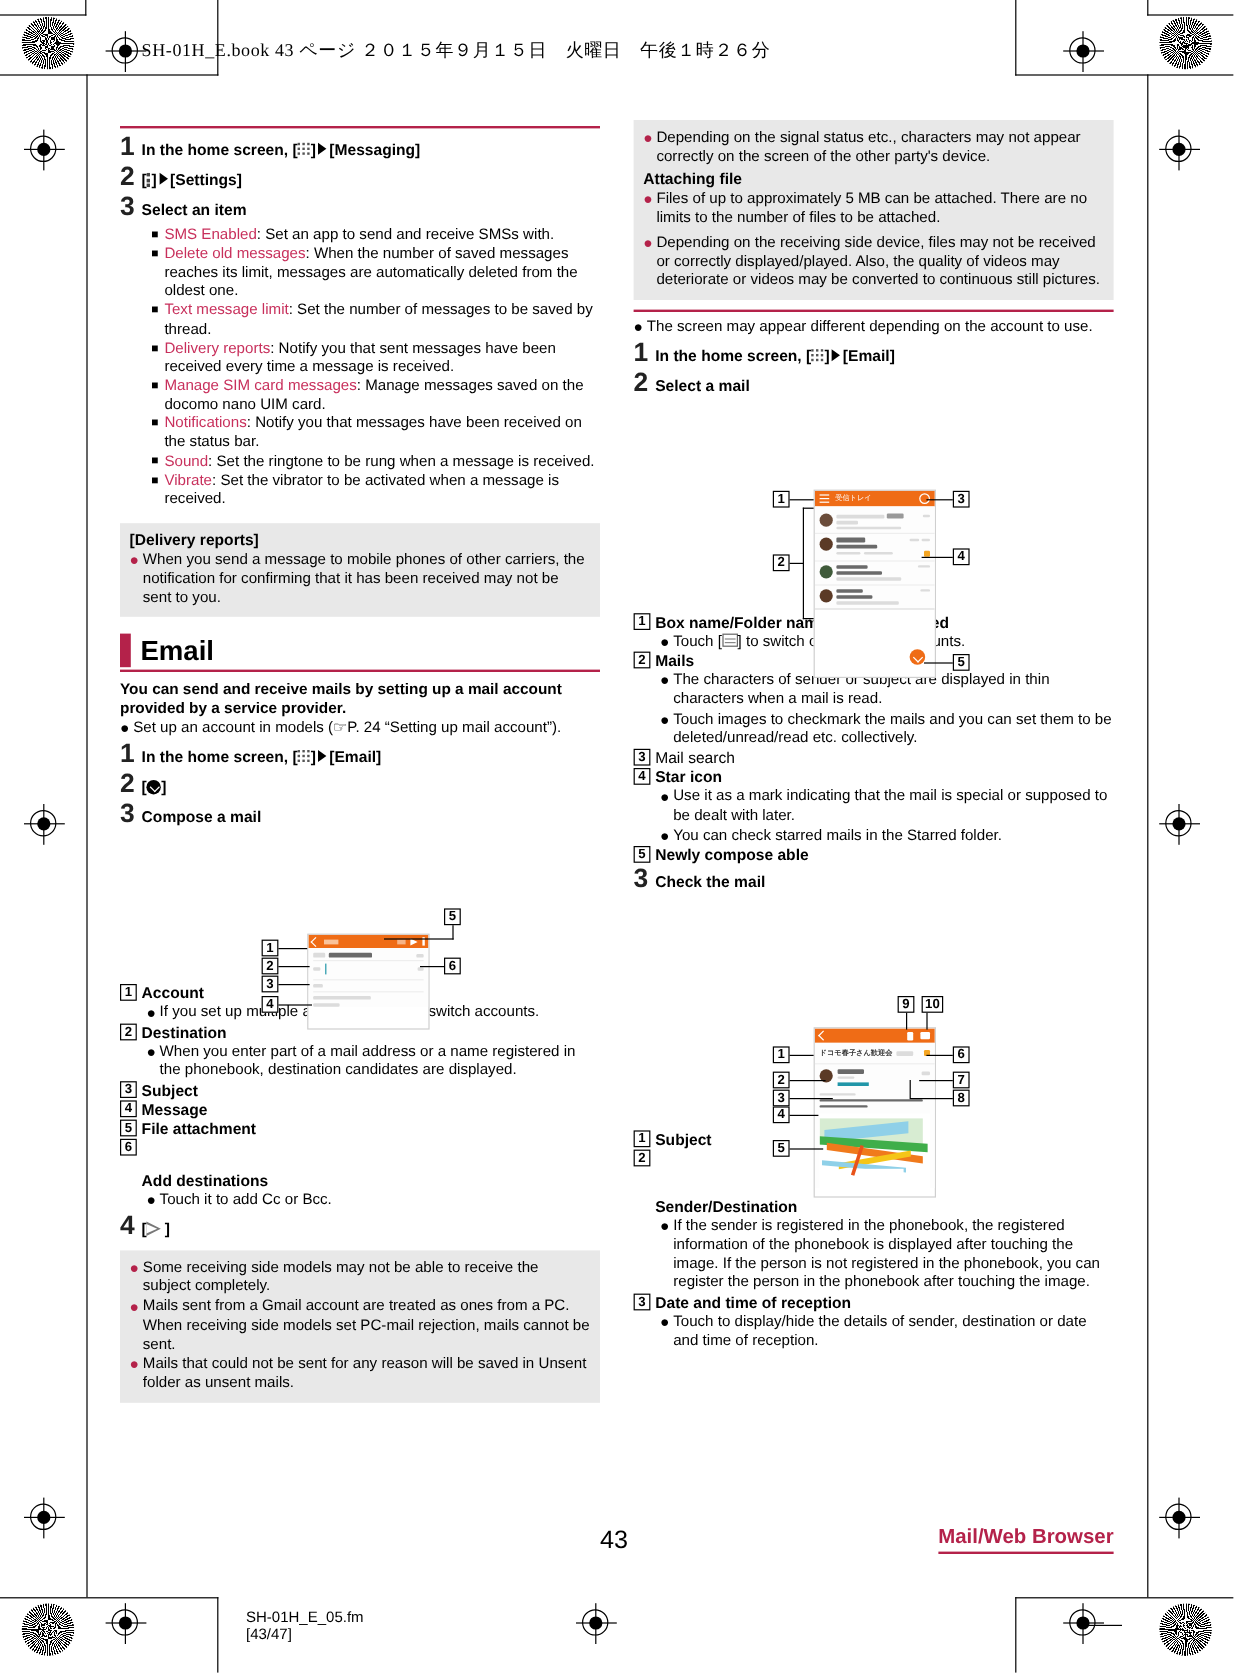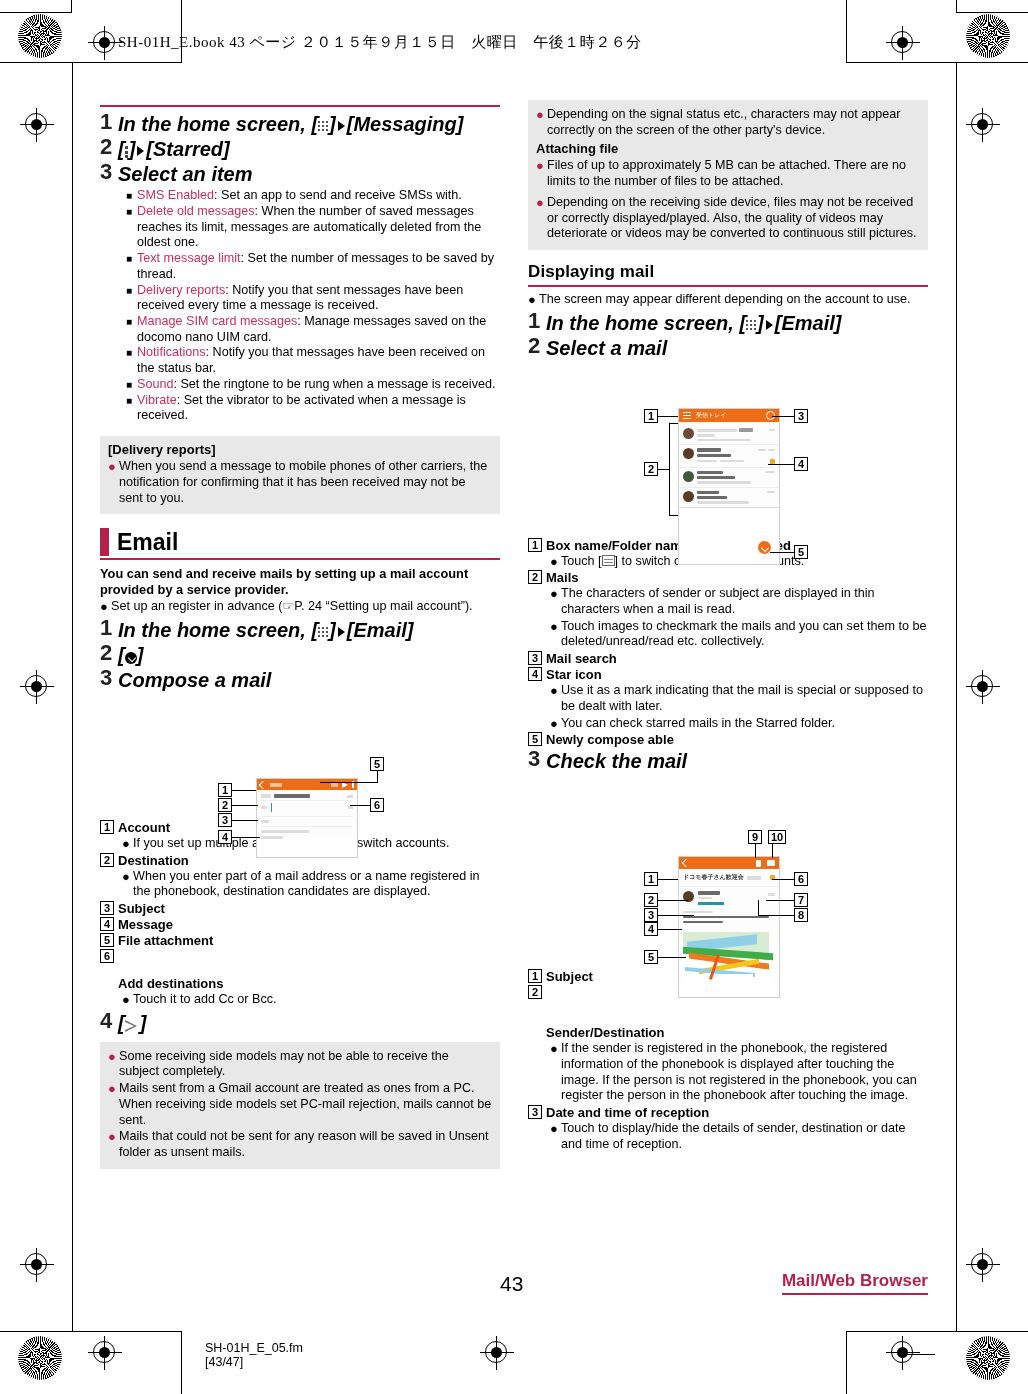--- a/index.html
+++ b/index.html
@@ -41,21 +41,21 @@
   h2.sect{font-size:17px;font-weight:bold;margin:0 0 3px 0;letter-spacing:.1px;}
   .rule{height:2px;background:#b4224a;margin:0 0 5px 0;}
   .bigsect{display:flex;align-items:stretch;margin:0;}
   .bigsect .bar{width:9px;background:#b4224a;margin-right:8px;}
   .bigsect h2{font-size:23px;font-weight:bold;margin:0;line-height:28px;}
   .bigrule{height:2px;background:#b4224a;margin:2px 0 6px 0;}
 
   
   .step{display:flex;margin:2px 0 1px 0;align-items:flex-start;}
   .step .n{font-size:22px;font-weight:bold;line-height:20px;width:18px;flex:none;color:#222;}
-  .step .t{font-size:20px;font-weight:bold;line-height:21px;padding-top:2px;font-style:italic;}
+  .step .t{font-size:13px;font-weight:bold;line-height:21px;padding-top:2px;}
 
   
   .sq{display:flex;margin:0 0 0 26px;line-height:15.5px;}
   .sq .m{flex:none;width:11px;font-size:10px;line-height:16px;}
   .sq .x{font-size:12.6px;line-height:15.7px;}
   .kw{color:#c8305c;}
 
   
   .rb{display:flex;line-height:15.5px;margin-top:1px;}
   .rb .m{flex:none;width:11px;color:#b4224a;font-size:13px;line-height:15.5px;}
@@ -194,21 +194,21 @@
 
   <div class="rule"></div>
 
   <div class="step">
     <div class="n">1</div>
     <div class="t"><span>In the home screen, [</span><span class="g-apps"></span><span>]</span><span class="g-ptr"></span><span>[Messaging]</span></div>
   </div>
 
   <div class="step">
     <div class="n">2</div>
-    <div class="t"><span>[</span><span class="g-menu"></span><span>]</span><span class="g-ptr"></span><span>[Starred]</span></div>
+    <div class="t"><span>[</span><span class="g-menu"></span><span>]</span><span class="g-ptr"></span><span>[Settings]</span></div>
   </div>
 
   <div class="step">
     <div class="n">3</div>
     <div class="t">Select an item</div>
   </div>
 
   <div style="margin-top:3px;">
     <div class="sq">
         <div class="m">■</div>
@@ -255,21 +255,21 @@
   <div class="bigsect" style="margin-top:14px;">
     <div class="bar"></div>
     <h2>Email</h2>
   </div>
   <div class="bigrule"></div>
 
   <div style="font-size:12.8px;font-weight:bold;line-height:16px;">You can send and receive mails by setting up a mail account provided by a service provider.</div>
 
   <div class="rb blk">
       <div class="m">●</div>
-    <div class="x"><span>Set up an register in advance (</span><span class="g-ref">☞</span><span>P. 24 “Setting up mail account”).</span></div>
+    <div class="x"><span>Set up an account in models (</span><span class="g-ref">☞</span><span>P. 24 “Setting up mail account”).</span></div>
   </div>
 
   <div class="step" style="margin-top:3px;">
     <div class="n">1</div>
     <div class="t"><span>In the home screen, [</span><span class="g-apps"></span><span>]</span><span class="g-ptr"></span><span>[Email]</span></div>
   </div>
   <div class="step">
     <div class="n">2</div>
     <div class="t"><span>[</span><span class="g-compose"></span><span>]</span></div>
   </div>
@@ -354,21 +354,20 @@
     <div class="rb">
         <div class="m">●</div>
         <div class="x">Files of up to approximately 5 MB can be attached. There are no limits to the number of files to be attached.</div>
       </div>
     <div class="rb" style="margin-top:5px;">
         <div class="m">●</div>
         <div class="x">Depending on the receiving side device, files may not be received or correctly displayed/played. Also, the quality of videos may deteriorate or videos may be converted to continuous still pictures.</div>
       </div>
   </div>
 
-  <h2 class="sect" style="margin-top:12px;">Displaying mail</h2>
   <div class="rule"></div>
 
   <div class="rb blk">
       <div class="m">●</div>
       <div class="x">The screen may appear different depending on the account to use.</div>
     </div>
 
   <div class="step" style="margin-top:3px;">
     <div class="n">1</div>
     <div class="t"><span>In the home screen, [</span><span class="g-apps"></span><span>]</span><span class="g-ptr"></span><span>[Email]</span></div>
@@ -398,21 +397,21 @@
         <div class="m">●</div>
         <div class="x">The characters of sender or subject are displayed in thin characters when a mail is read.</div>
       </div>
     <div class="rb blk" style="margin-left:22px;">
         <div class="m">●</div>
         <div class="x">Touch images to checkmark the mails and you can set them to be deleted/unread/read etc. collectively.</div>
       </div>
 
     <div style="display:flex;margin-top:1px;">
         <span class="cnum" style="position:static;display:inline-block;margin-right:4px;">3</span>
-        <span style="font-size:13px;font-weight:bold;">Mail search</span>
+        <span style="font-size:13px;font-weight:normal;">Mail search</span>
       </div>
 
     <div style="display:flex;margin-top:1px;">
         <span class="cnum" style="position:static;display:inline-block;margin-right:4px;">4</span>
         <span style="font-size:13px;font-weight:bold;">Star icon</span>
       </div>
     <div class="rb blk" style="margin-left:22px;">
         <div class="m">●</div>
         <div class="x">Use it as a mark indicating that the mail is special or supposed to be dealt with later.</div>
       </div>

